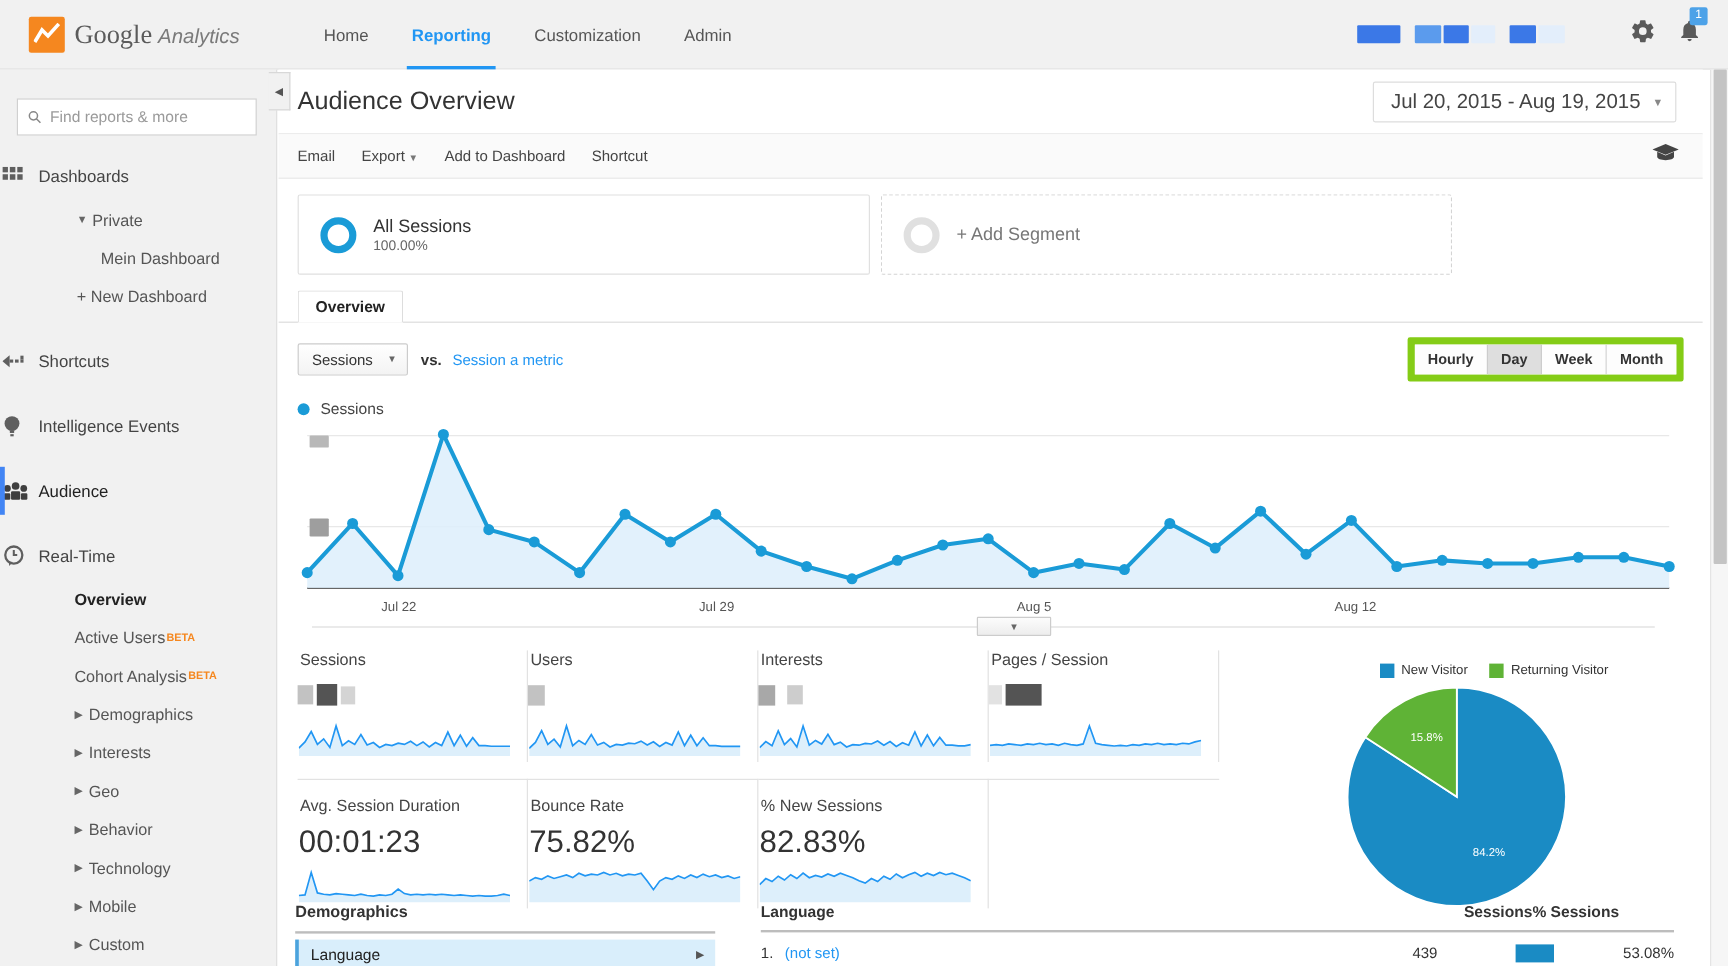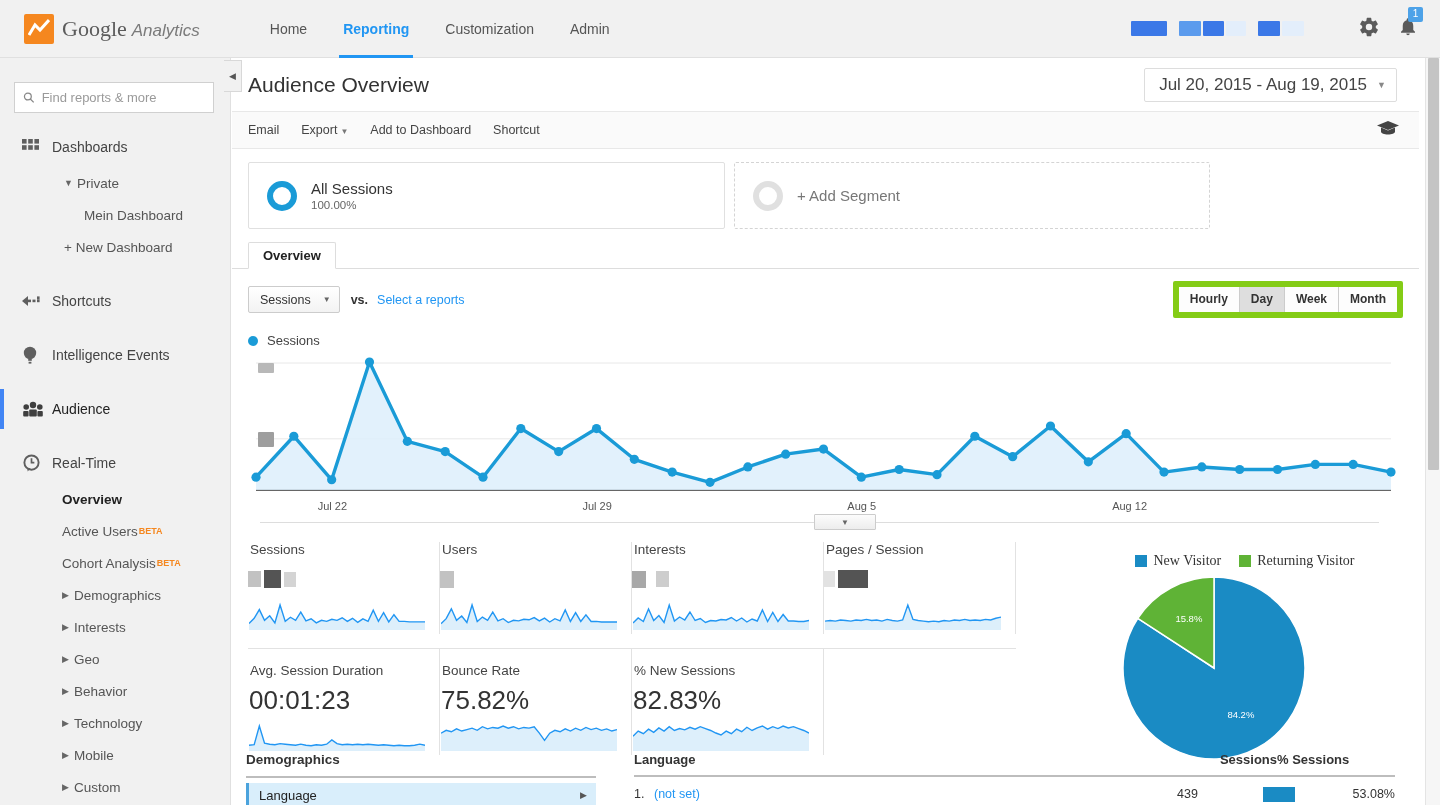--- a/index.html
+++ b/index.html
@@ -58,21 +58,21 @@
     border: 1px solid #d0d0d0; display: flex; align-items: center; padding: 0 8px;
   }
   .search-box input {
     border: 0; outline: 0; font-size: 13px; color: #555; width: 100%;
     margin-left: 7px; font-family: "Liberation Sans", sans-serif; background: transparent;
   }
   .search-box input::placeholder { color: #9a9a9a; }
 
   .nav-group { margin-top: 14px; }
   .nav-row {
-    display: flex; align-items: center; height: 40px; padding-left: 22px;
+    display: flex; align-items: center; height: 40px; padding-left: 2px;
     font-size: 14px; color: #444; cursor: pointer; position: relative;
   }
   .nav-row .nav-ico { width: 30px; display: flex; align-items: center; }
   .nav-row.sel { color: #222; }
   .nav-row.sel::before {
     content: ''; position: absolute; left: 0; top: 0; bottom: 0; width: 4px; background: #4285f4;
   }
   .sub-row {
     font-size: 13.5px; color: #555; height: 32px; display: flex; align-items: center;
     cursor: pointer;
@@ -175,21 +175,21 @@
   .card.r2 { border-top: 1px solid #e2e2e2; padding-top: 14px; margin-top: 14px; }
   .card:nth-child(4) { border-right: 1px solid #e2e2e2; }
   .card-title { font-size: 13.5px; color: #444; margin-bottom: 7px; margin-left: 2px; }
   .card-val { font-size: 26px; color: #333; font-weight: normal; line-height: 30px; margin-left: 1px; }
   .card-redact { display: flex; gap: 3px; align-items: center; height: 30px; }
   .spark { margin-top: 6px; margin-left: 1px; }
 
   
   .pie-panel { position: absolute; left: 848px; top: 495px; width: 330px; }
   .pie-legend { display: flex; gap: 18px; justify-content: center; margin-bottom: 6px; }
-  .pl-item { display: flex; align-items: center; font-size: 14px; color: #333; font-family: Liberation Serif, serif; }
+  .pl-item { display: flex; align-items: center; font-size: 11px; color: #333; }
   .pl-swatch { width: 12px; height: 12px; margin-right: 6px; }
 
   
   .bottom { position: absolute; left: 0; top: 694px; width: 1187px; }
   .bot-left { position: absolute; left: 14px; top: 0; width: 350px; }
   .bot-head { font-size: 13.5px; color: #333; font-weight: bold; padding-bottom: 9px; border-bottom: 2px solid #bdbdbd; }
   .bot-item {
     background: #d9eefb; height: 24px; display: flex; align-items: center;
     padding: 0 9px 0 10px; font-size: 13px; color: #222; margin-top: 5px;
     border-left: 3px solid #4ba3dd; cursor: pointer;
@@ -432,21 +432,21 @@
     <div class="tabs">
       <div class="tab">Overview</div>
     </div>
 
     <div class="metricrow">
       <div class="mselect">
         <span>Sessions</span>
         <span class="ms-caret">▼</span>
       </div>
       <span class="vs">vs.</span>
-      <span class="selmetric">Select a reports</span>
+      <span class="selmetric">Session a metric</span>
       <div class="gran">
         <div>Hourly</div>
         <div class="on">Day</div>
         <div>Week</div>
         <div>Month</div>
       </div>
     </div>
 
     <div class="legendrow">
       <div class="dot"></div>

